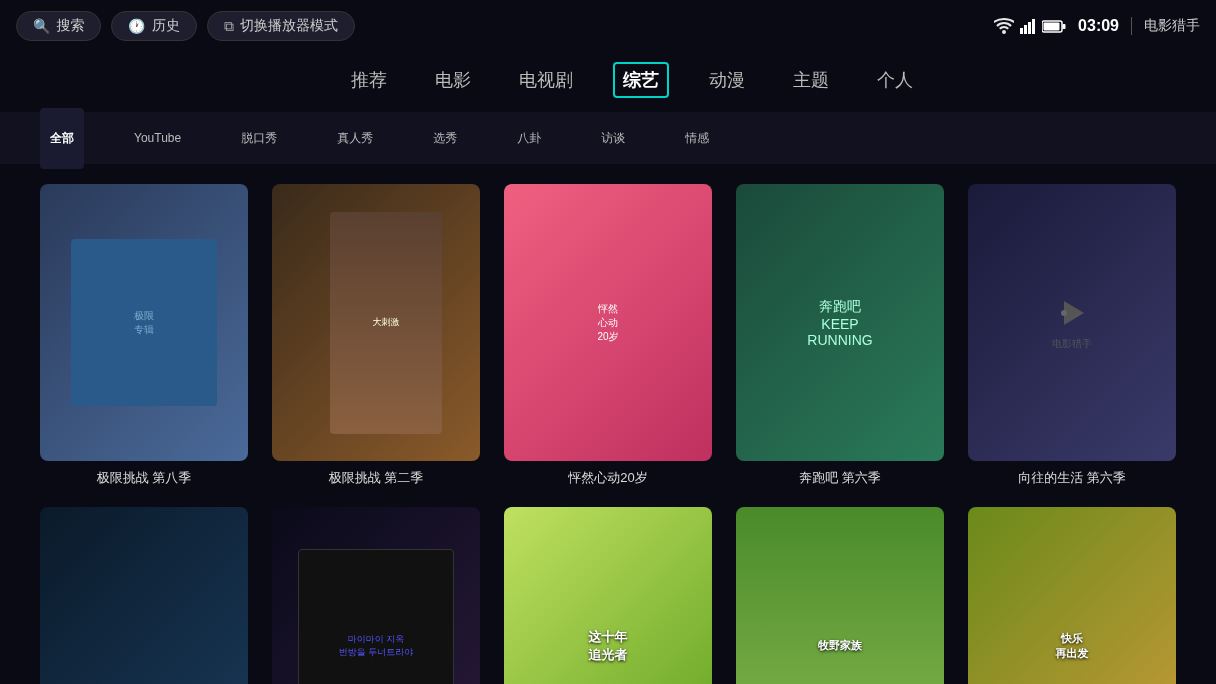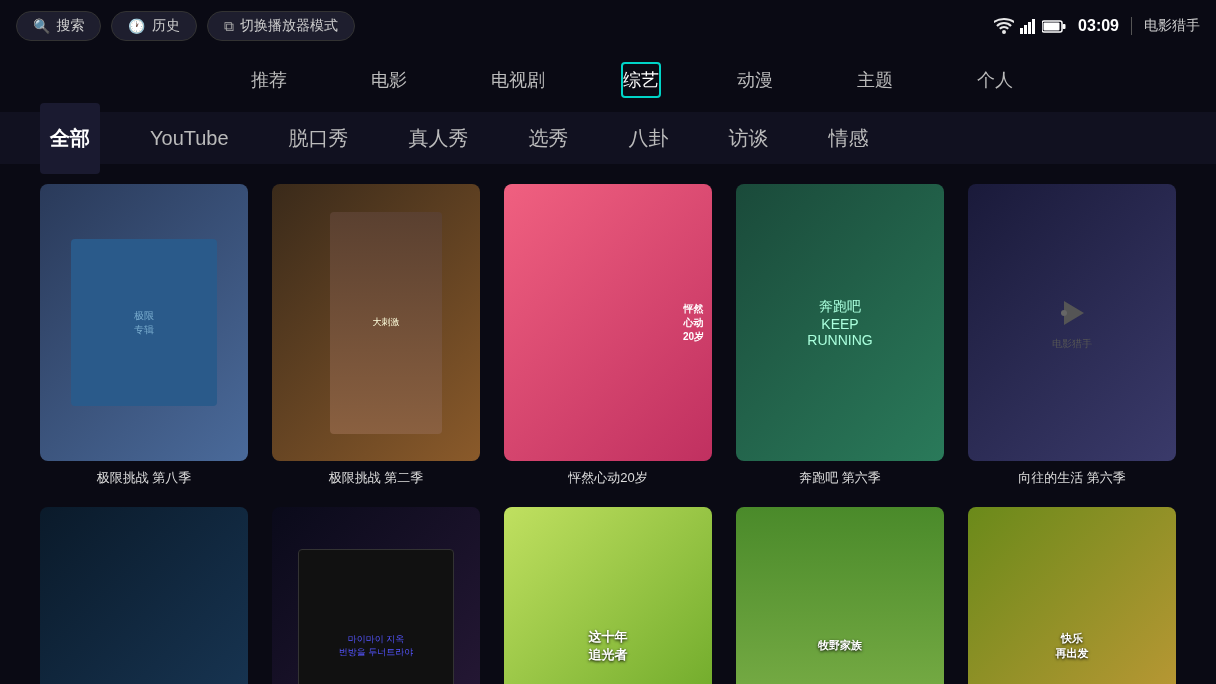--- a/index.html
+++ b/index.html
@@ -66,49 +66,49 @@
     .app-name {
       font-size: 14px;
       color: #ccc;
     }
 
     
     .nav-tabs {
       display: flex;
       justify-content: center;
       align-items: center;
-      gap: 68px;
+      gap: 32px;
       padding: 10px 0 14px;
       margin-left: 48px;
     }
     .nav-tab {
       font-size: 18px;
       color: #bbb;
       cursor: pointer;
       padding: 4px 8px;
     }
     .nav-tab.active {
       color: #fff;
-      font-weight: normal;
+      font-weight: bold;
       border: 2px solid #00d4c8;
       border-radius: 4px;
-      padding: 4px 0;
+      padding: 4px 8px;
     }
 
     
     .sub-nav {
       background: #111120;
       display: flex;
       align-items: center;
       padding: 0 40px;
       height: 52px;
       gap: 40px;
     }
     .sub-tab {
-      font-size: 20px;
+      font-size: 12px;
       color: #bbb;
       cursor: pointer;
       padding: 22px 10px;
       white-space: nowrap;
     }
     .sub-tab.active {
       color: #fff;
       font-weight: bold;
       background: #1a1a30;
       border-radius: 4px;
@@ -258,21 +258,21 @@
         <div style="width:60%;height:80%;background:linear-gradient(180deg,#5a4030,#8a6040);border-radius:4px;display:flex;align-items:center;justify-content:center;">
           <span style="color:#ffd;font-size:9px;text-align:center;">大刺激</span>
         </div>
       </div>
     </div>
     <span class="card-label">极限挑战 第二季</span>
   </div>
 
   <div class="card">
     <div class="card-thumb grad3">
-      <div style="width:100%;height:100%;background:linear-gradient(135deg,#f06080,#c03060);display:flex;align-items:center;justify-content:flex-end;font-weight:bold;">
+      <div style="width:100%;height:100%;background:linear-gradient(135deg,#f06080,#c03060);display:flex;align-items:center;justify-content:center;">
         <span style="color:#fff;font-size:10px;text-align:center;padding:8px;">怦然<br>心动<br>20岁</span>
       </div>
     </div>
     <span class="card-label">怦然心动20岁</span>
   </div>
 
   <div class="card">
     <div class="card-thumb grad4">
       <div style="width:100%;height:100%;background:linear-gradient(135deg,#1a4a3a,#2a7a5a);display:flex;align-items:center;justify-content:center;">
         <span style="color:#afd;font-size:14px;text-align:center;padding:4px;">奔跑吧<br>KEEP<br>RUNNING</span>

